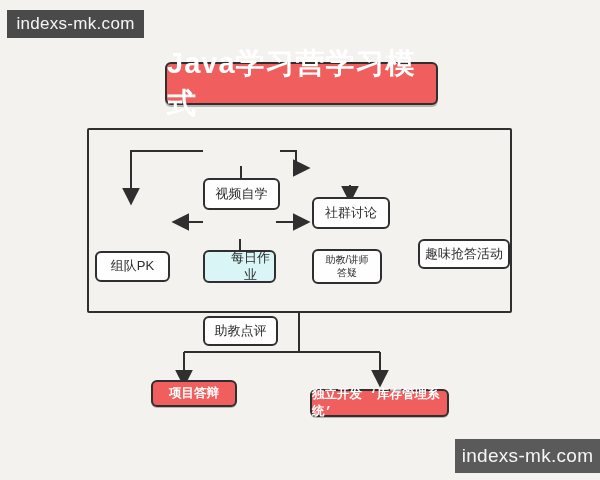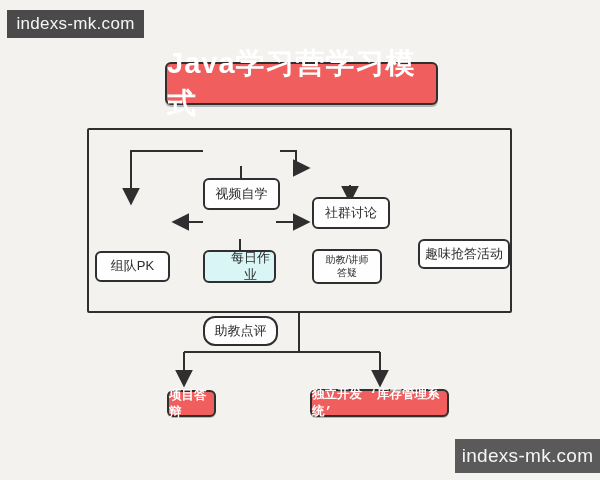--- a/index.html
+++ b/index.html
@@ -76,22 +76,22 @@
   svg.wires path.wire{stroke:var(--line-dark);stroke-width:2;fill:none;}
   svg.wires marker path{fill:var(--line-dark);stroke:none;}
 
   
   #n-video{left:203px;top:134px;width:77px;height:32px;}
   #n-community{left:312px;top:153px;width:78px;height:32px;}
   #n-teampk{left:95px;top:207px;width:75px;height:31px;}
   #n-daily{left:203px;top:206px;width:73px;height:33px;padding-left:22px;}
   #n-taqa{left:312px;top:205px;width:70px;height:35px;}
   #n-quiz{left:418px;top:195px;width:92px;height:30px;}
-  #n-review{left:203px;top:272px;width:75px;height:30px;border-radius:12px;}
-  #o-defense{left:151px;top:390px;width:49px;height:27px;margin-left:16px;}
+  #n-review{left:203px;top:272px;width:75px;height:30px;}
+  #o-defense{left:151px;top:380px;width:86px;height:27px;}
   #o-dev{left:310px;top:389px;width:139px;height:28px;font-family:Liberation Mono, monospace;}
 </style>
 </head>
 <body>
 
 <div class="canvas">
 
   <div class="badge top">indexs-mk.com</div>
 
   <div class="title-box">Java学习营学习模式</div>

